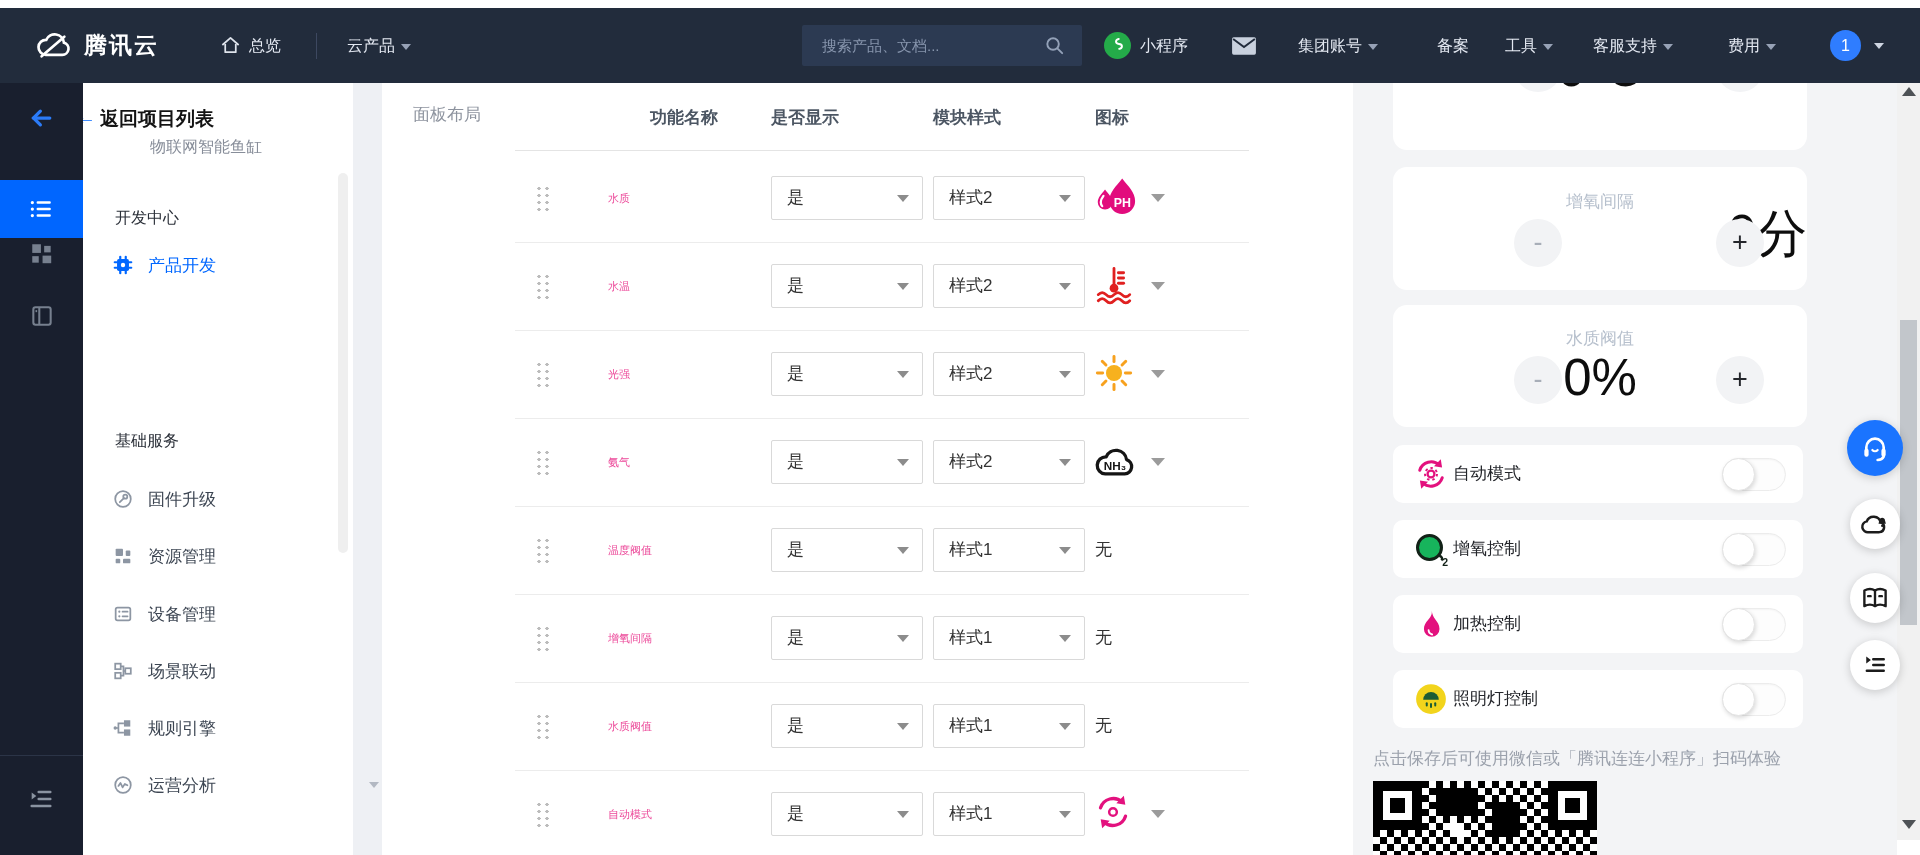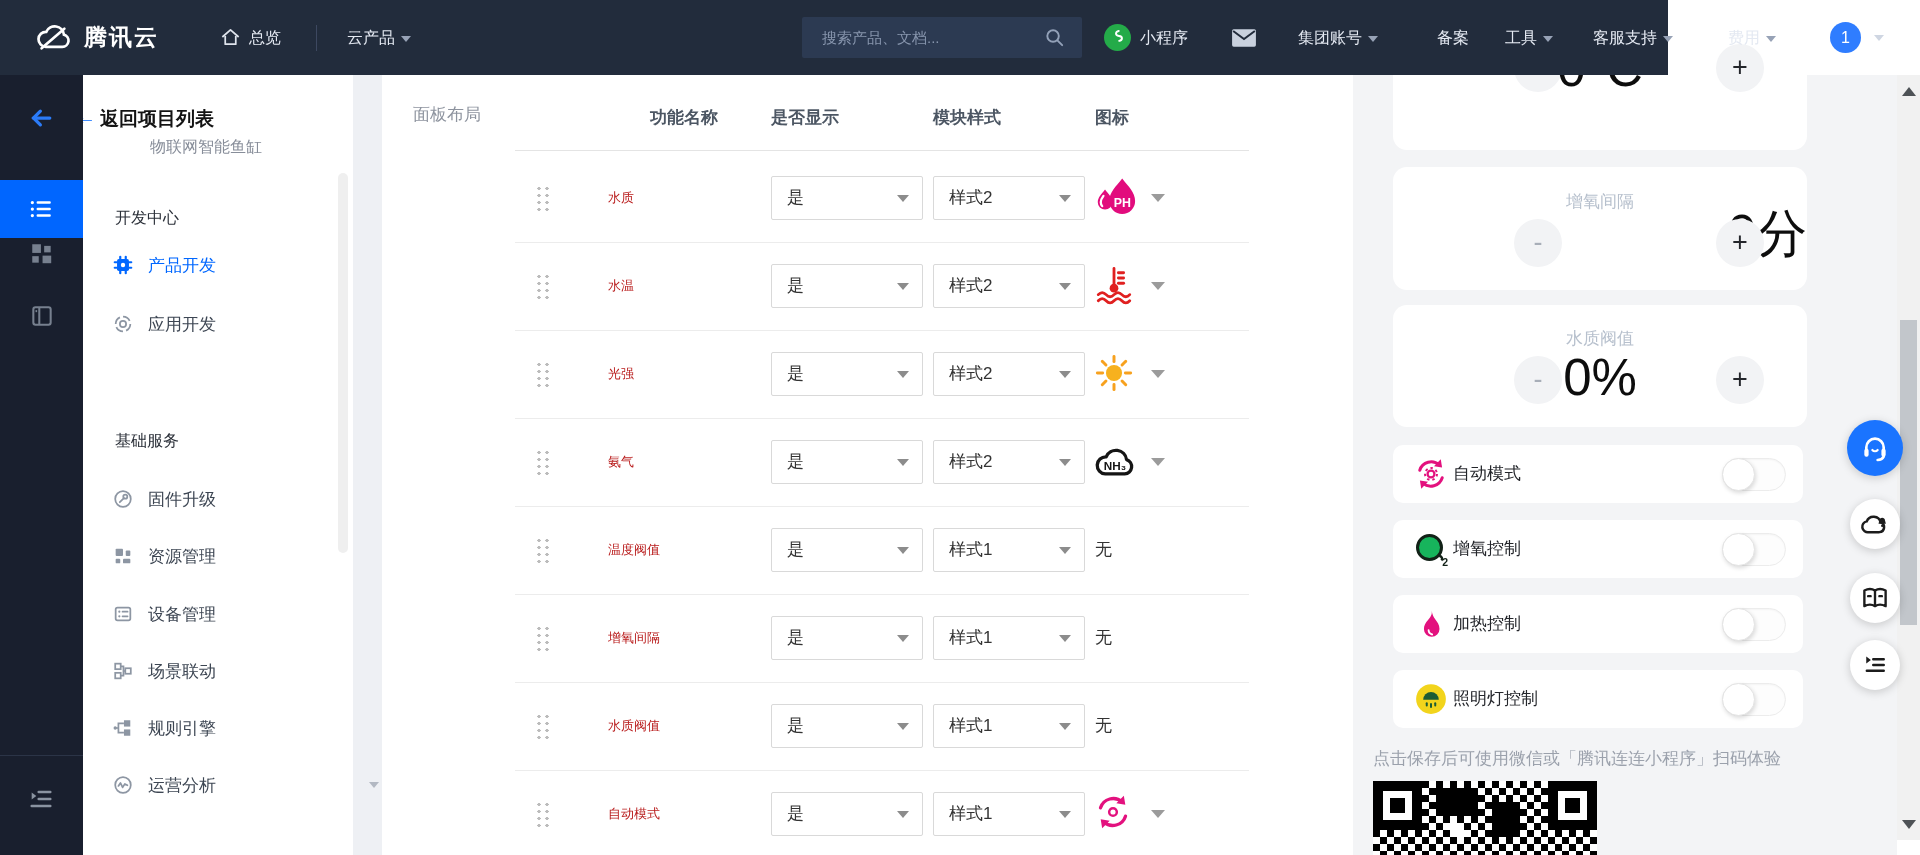--- a/index.html
+++ b/index.html
@@ -1,21 +1,21 @@
 <!DOCTYPE html>
 <html><head>
 <meta charset="utf-8">
 <style>
   html,body{margin:0;padding:0;background:#dfe1e6;}
   #app{position:relative;width:1920px;height:855px;overflow:hidden;background:#fff;
        font-family:"Liberation Sans","DejaVu Sans",sans-serif;-webkit-font-smoothing:antialiased;}
   .abs{position:absolute;}
 
   
-  .navbar{left:0;top:0;width:1668px;height:75px;background:#222c3c;z-index:10;}
+  .navbar{left:0;top:8px;width:1920px;height:75px;background:#222c3c;z-index:10;}
   .navtxt{color:#e4e9f2;font-size:16px;line-height:75px;white-space:nowrap;}
   .brand{left:84px;top:0;color:#fff;font-size:23px;font-weight:bold;letter-spacing:2px;line-height:75px;}
   .navdiv{left:316px;top:25px;width:1px;height:26px;background:#3d4860;}
   .caret{display:inline-block;width:0;height:0;border-left:5px solid transparent;border-right:5px solid transparent;border-top:6px solid #97a2b6;vertical-align:middle;margin-left:6px;}
   .searchbox{left:802px;top:17px;width:280px;height:41px;background:#2c3a52;border-radius:2px;}
   .searchtxt{left:20px;top:0;color:#8795ad;font-size:15px;line-height:41px;}
   .avatar{left:1830px;top:22px;width:31px;height:31px;border-radius:50%;background:#2f7dff;color:#fff;font-size:16px;text-align:center;line-height:31px;}
   .mpbadge{left:1104px;top:24px;width:27px;height:27px;border-radius:50%;background:#24ab49;}
 
   
@@ -38,21 +38,21 @@
 
   .gutter{left:353px;top:75px;width:29px;height:780px;background:#eef0f4;}
 
   
   .panel-title{left:413px;top:103px;font-size:17px;color:#8d939e;}
   .thead{left:515px;top:103px;width:734px;height:47px;border-bottom:1px solid #e4e4e4;}
   .th{position:absolute;top:0;font-size:17px;font-weight:bold;color:#4c5663;line-height:30px;}
   .trow{left:515px;width:734px;height:88px;border-bottom:1px solid #ececec;}
   .handle{position:absolute;left:19px;top:30px;width:15px;height:27px;
           background:radial-gradient(#bcbcbc 1.7px,transparent 1.9px);background-size:8px 7px;background-position:1px 1px;}
-  .rname{position:absolute;left:93px;top:0;font-size:13px;color:#b91c1c;line-height:88px;}
+  .rname{position:absolute;left:93px;top:0;font-size:11px;color:#ec4899;line-height:88px;}
   .sel{position:absolute;top:22px;width:152px;height:44px;border:1px solid #d9d9d9;background:#fff;box-sizing:border-box;border-radius:2px;}
   .sel span{position:absolute;left:15px;top:0;font-size:17px;color:#333;line-height:42px;}
   .sel .sc{position:absolute;right:13px;top:18px;width:0;height:0;border-left:6px solid transparent;border-right:6px solid transparent;border-top:7px solid #8c8c8c;}
   .ricon{position:absolute;left:578px;top:22px;width:46px;height:44px;}
   .icaret{position:absolute;left:636px;top:40px;width:0;height:0;border-left:7px solid transparent;border-right:7px solid transparent;border-top:8px solid #9b9b9b;}
   .noicon{position:absolute;left:580px;top:0;font-size:17px;color:#333;line-height:88px;}
 
   
   .rpanel{left:1353px;top:75px;width:544px;height:780px;background:#f3f4f6;}
   .card{position:absolute;left:40px;width:414px;background:#fff;border-radius:14px;}
@@ -378,28 +378,20 @@
               <path d="M9 19v2"></path>
               <path d="M15 19v2"></path>
             <path d="M3 9h2"></path>
               <path d="M3 15h2"></path>
               <path d="M19 9h2"></path>
               <path d="M19 15h2"></path>
             </g>
           <circle cx="12" cy="12" r="2.4" fill="#fff"></circle>
         </svg></span>
       <span class="sb-label">产品开发</span>
-    </div>
-    <div class="abs sb-item" style="top:230px;">
-      <span class="sb-icon">
-        <svg viewBox="0 0 24 24" width="22" height="22" fill="none" stroke="#8d96a3" stroke-width="1.9">
-          <circle cx="12" cy="12" r="8" stroke-dasharray="9 3.5"></circle>
-            <circle cx="12" cy="12" r="3.4"></circle>
-        </svg></span>
-      <span class="sb-label">应用开发</span>
     </div>
 
     <div class="abs sb-section" style="top:356px;">基础服务</div>
 
     <div class="abs sb-item" style="top:405px;">
       <span class="sb-icon">
         <svg viewBox="0 0 24 24" width="22" height="22" fill="none" stroke="#8d96a3" stroke-width="1.9">
           <circle cx="12" cy="12" r="8.5"></circle>
             <path d="M8.5 15.5 13 11" stroke-linecap="round"></path>
           <circle cx="14.5" cy="9.5" r="2.2"></circle>

